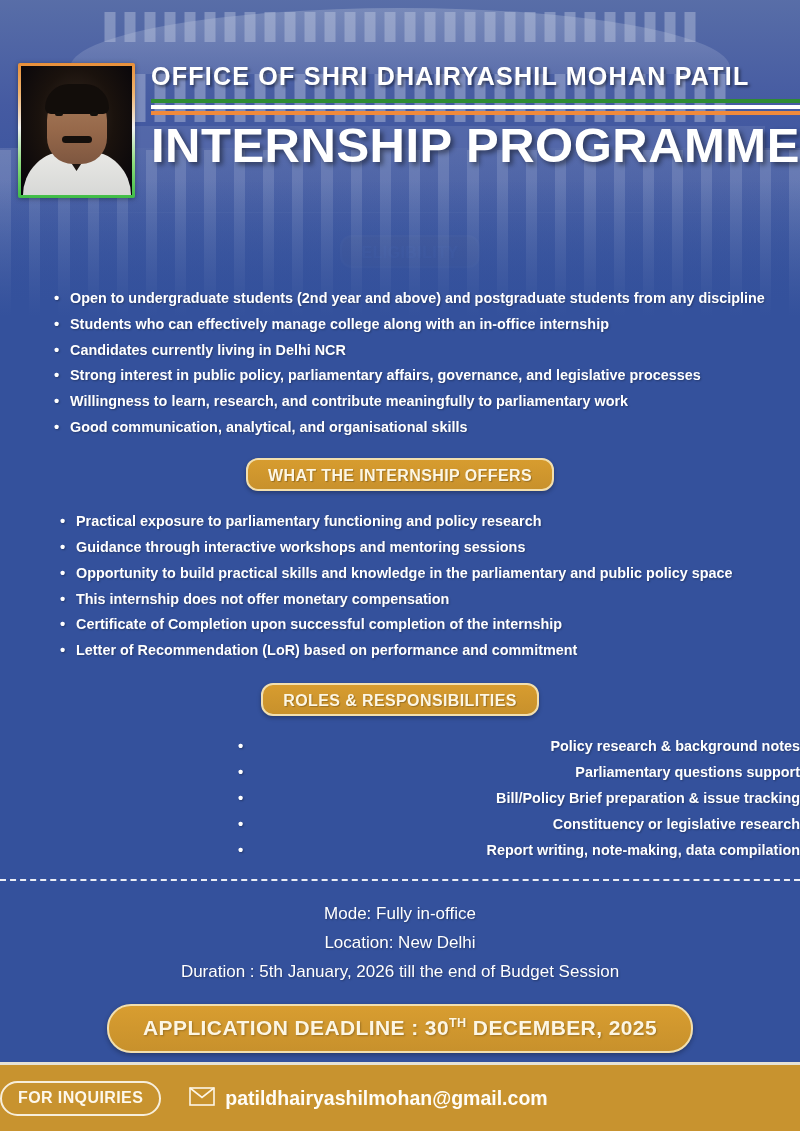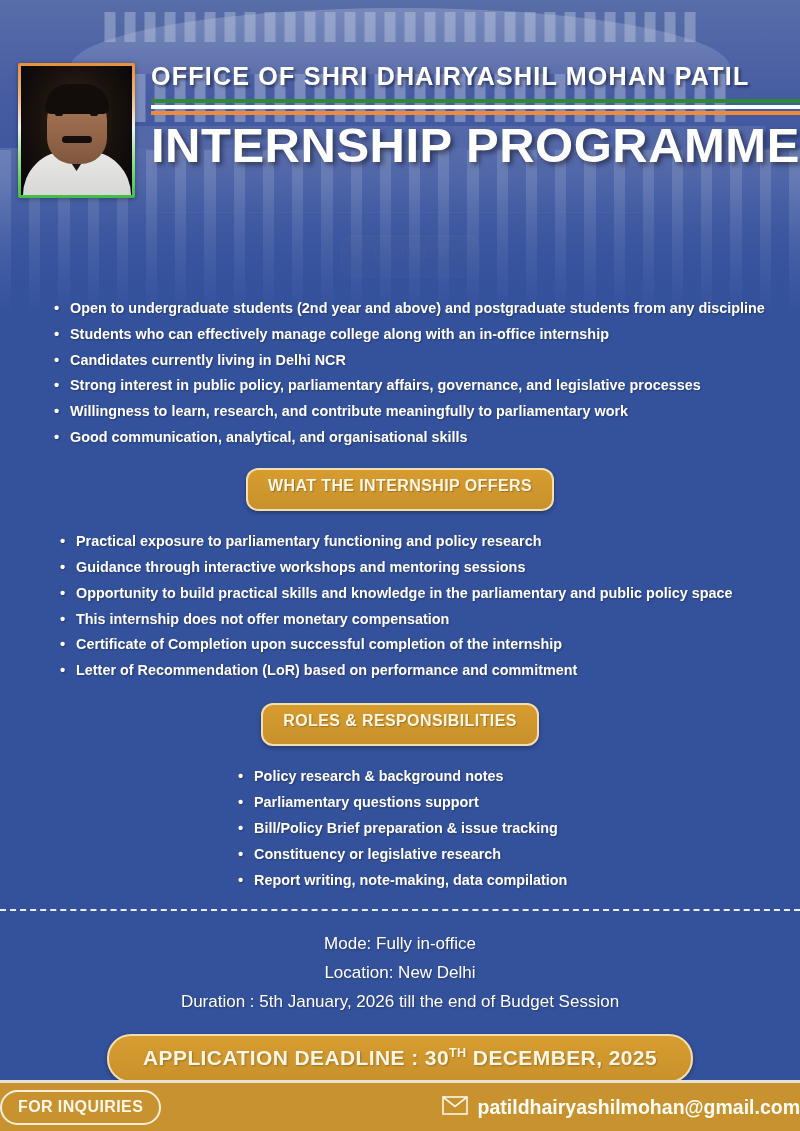--- a/index.html
+++ b/index.html
@@ -138,21 +138,21 @@
   }
 
   
   .badge-wrap { display:flex; justify-content:center; }
   .badge {
     background:linear-gradient(180deg,#d79c2f 0%, #c8912c 100%);
     border:2px solid #f2dfae;
     border-radius:12px;
     color:#fdf6e3;
     font-weight:bold; font-size:16px; letter-spacing:.4px;
-    padding:7px 20px 14px 20px;
+    padding:7px 20px 4px 20px;
     box-shadow:0 2px 4px rgba(0,0,0,.28);
     text-shadow:1px 1px 1px rgba(0,0,0,.25);
     white-space:nowrap;
   }
 
   
   ul.blist { list-style:none; }
   ul.blist li {
     position:relative;
     font-size:14.4px; font-weight:bold; line-height:1.2;
@@ -164,21 +164,21 @@
     font-size:15px; color:#ffffff;
   }
 
   .sec-eligibility { margin-top:22px;margin-left:20px; }
   .sec-eligibility ul { margin:22px 0 0 34px; }
 
   .sec-offers { margin-top:22px; }
   .sec-offers ul { margin:22px 0 0 60px; }
 
   .sec-roles { margin-top:24px; }
-  .sec-roles ul { margin:22px 0 8px 238px; }
+  .sec-roles ul { margin:22px 0 8px 238px;text-align:right; }
 
   
   .dashed {
     margin-top:20px; height:0;
     border-top:2px dashed rgba(255,255,255,.9);
   }
 
   
   .details {
     margin-top:18px; text-align:center;
@@ -195,24 +195,24 @@
     font-size:21px; font-weight:bold; letter-spacing:.4px;
     color:#fdf6e3;
     text-shadow:1px 1px 2px rgba(0,0,0,.25);
     box-shadow:0 2px 5px rgba(0,0,0,.3);
     white-space:nowrap;
   }
   .deadline sup { font-size:.6em; vertical-align:super; }
 
   
   .footer {
-    position:absolute; left:0; bottom:0; width:100%; height:51px;
+    position:absolute; left:0; bottom:0; width:100%; height:69px;
     background:#c8932f;
     border-top:3px solid #e6e2d6;
-    display:flex; align-items:center; justify-content:space-between; gap:28px;
+    display:flex; align-items:center; justify-content:flex-start; gap:28px;
   }
   .inquiries {
     border:2px solid #f7eedb; border-radius:18px;
     padding:6px 16px 7px 16px;
     font-size:16px; font-weight:bold; letter-spacing:.4px; color:#fdf8ec;
     white-space:nowrap;
   }
   .mail-row { display:flex; align-items:center; gap:10px; }
   .mail-icon { display:block; }
   .email {

